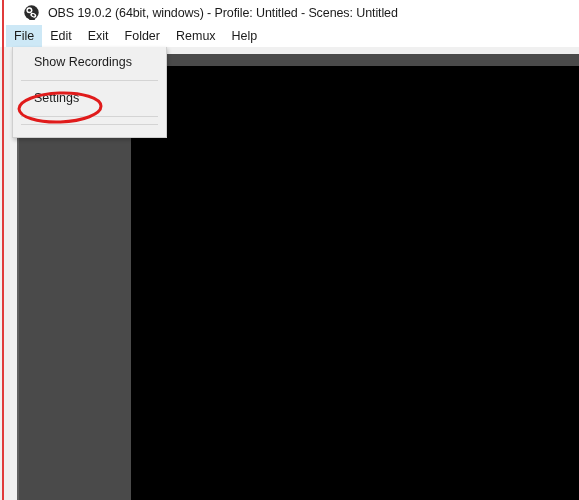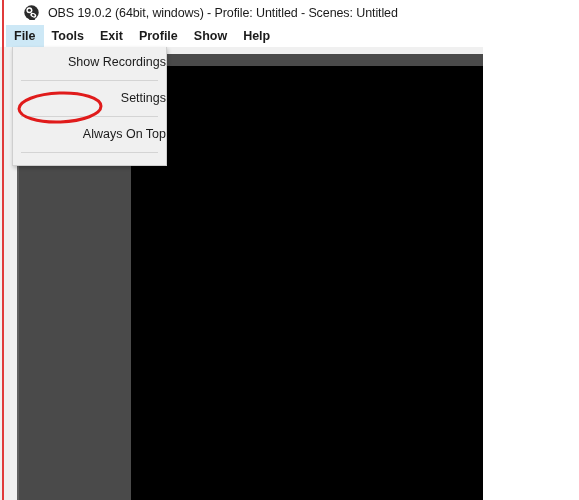--- a/index.html
+++ b/index.html
@@ -10,21 +10,21 @@
   body {
     width: 579px;
     height: 500px;
     overflow: hidden;
     font-family: "Liberation Sans", sans-serif;
     -webkit-font-smoothing: antialiased;
   }
 
   #app-window {
     position: relative;
-    width: 483px;
+    width: 579px;
     height: 500px;
     background: #f0f0f0;
     overflow: hidden;
   }
 
   
   .red-edge-line {
     position: absolute;
     left: 2px;
     top: 0;
@@ -64,21 +64,20 @@
   
   #menu-bar {
     position: absolute;
     left: 0; top: 25px;
     width: 579px;
     height: 22px;
     background: #ffffff;
     display: flex;
     align-items: stretch;
     z-index: 20;
-    font-weight: bold;
   }
   .menubar-item {
     display: flex;
     align-items: center;
     padding: 0 8px;
     font-size: 12.5px;
     color: #1b1b1b;
     white-space: nowrap;
     cursor: default;
   }
@@ -144,21 +143,20 @@
     position: absolute;
     left: 12px;
     top: 47px;
     width: 153px;
     background: #f0f0f0;
     border: 1px solid #cfcfcf;
     border-top: none;
     box-shadow: 1px 2px 4px rgba(0,0,0,0.22);
     padding: 5px 0 5px 0;
     z-index: 40;
-    text-align: right;
   }
   .menu-entry {
     height: 21px;
     line-height: 21px;
     padding-left: 21px;
     font-size: 12.5px;
     color: #1b1b1b;
     white-space: nowrap;
     cursor: default;
   }
@@ -196,30 +194,30 @@
       </svg>
     </span>
     <span id="title-text">OBS 19.0.2 (64bit, windows) - Profile: Untitled - Scenes: Untitled</span>
   </div>
 
   <div id="menu-bar">
     <div class="menubar-item active">
       <span>File</span>
     </div>
     <div class="menubar-item">
-      <span>Tools</span>
+      <span>Edit</span>
     </div>
     <div class="menubar-item">
       <span>Exit</span>
     </div>
     <div class="menubar-item">
-      <span>Profile</span>
-    </div>
-    <div class="menubar-item">
-      <span>Show</span>
+      <span>Folder</span>
+    </div>
+    <div class="menubar-item">
+      <span>Remux</span>
     </div>
     <div class="menubar-item">
       <span>Help</span>
     </div>
   </div>
 
   <div id="main-body">
     <div id="toolbar-strip"></div>
     <div id="preview-header-strip"></div>
     <div id="preview-black"></div>
@@ -230,23 +228,20 @@
 
   <div id="file-menu">
     <div class="menu-entry">
       <span>Show Recordings</span>
     </div>
     <div class="menu-separator"></div>
     <div class="menu-entry">
       <span>Settings</span>
     </div>
     <div class="menu-separator"></div>
-    <div class="menu-entry">
-      <span>Always On Top</span>
-    </div>
     <div class="menu-separator"></div>
   </div>
 
   <svg id="settings-highlight" viewBox="0 0 86 33">
     <ellipse cx="43" cy="16.5" rx="41" ry="14.5" fill="none" stroke="#e01b1b" stroke-width="3" transform="rotate(-2 43 16.5)"></ellipse>
   </svg>
 
   <div class="red-edge-line"></div>
 
 </div>

